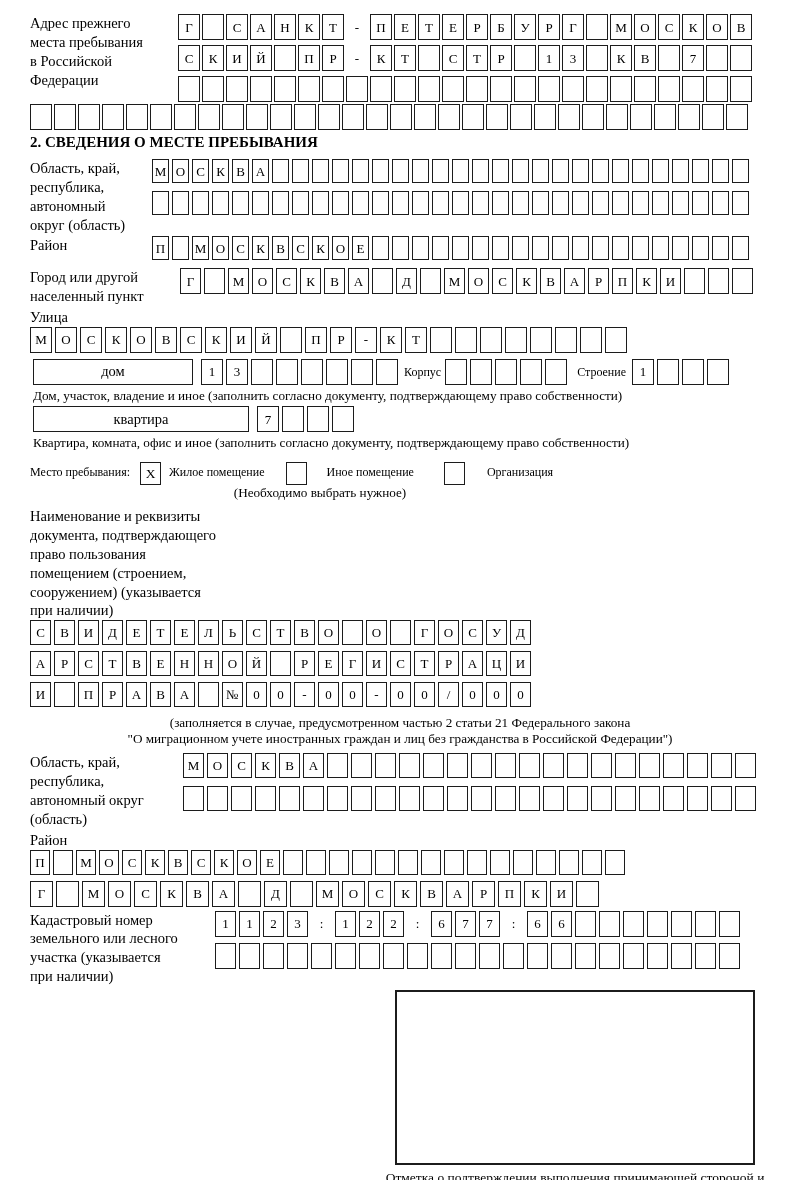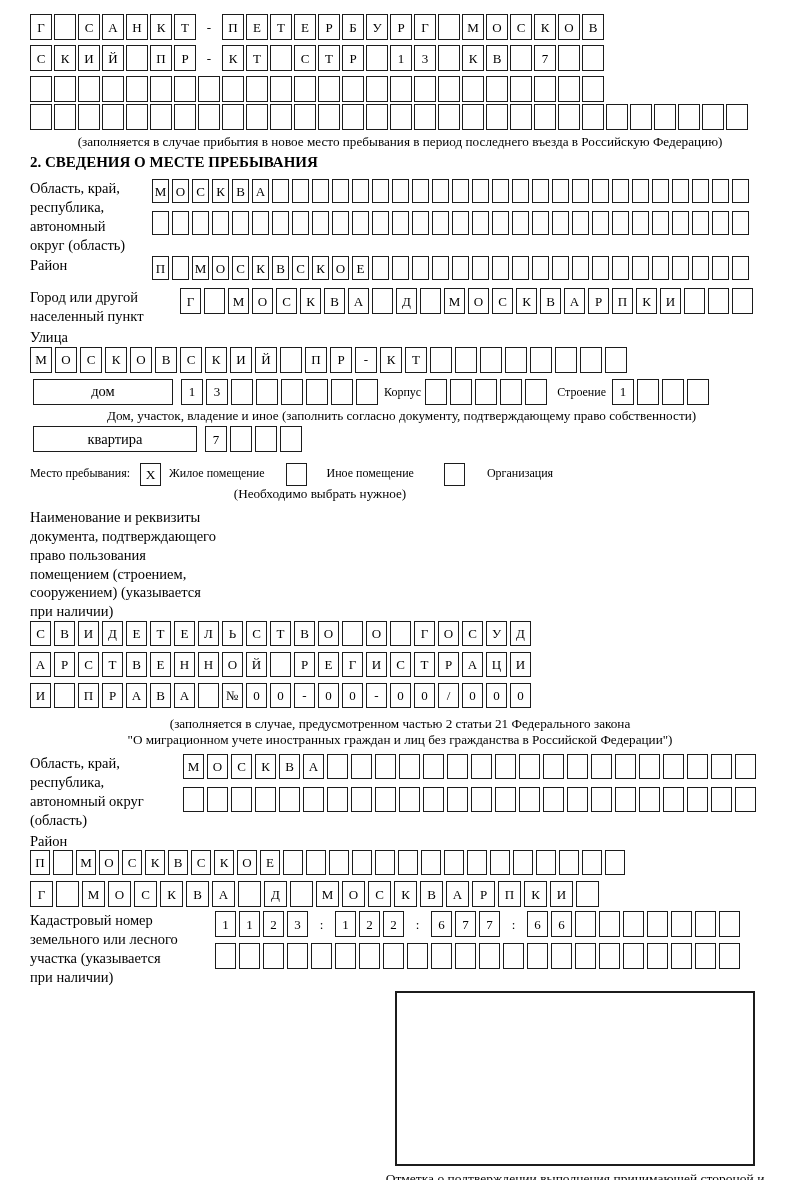--- a/index.html
+++ b/index.html
@@ -41,20 +41,24 @@
   .stamp-cap{font-size:13.5px;line-height:1.35;margin-top:4px;}
   .mb2{margin-bottom:2px;} .mb4{margin-bottom:4px;} .mb6{margin-bottom:6px;flex-direction:column;} .mb8{margin-bottom:8px;}
 </style>
 </head>
 <body>
 
 <div class="page">
 
 
   <div class="frow mb2">
+    <div class="flabel w148">Адрес прежнего
+места пребывания
+в Российской
+Федерации</div>
     <div class="vcol g5">
       <div class="cells ca">
           <span class="cell">Г</span>
           <span class="cell"></span>
           <span class="cell">С</span>
           <span class="cell">А</span>
           <span class="cell">Н</span>
           <span class="cell">К</span>
           <span class="cell">Т</span>
           <span class="cell nobox">-</span>
@@ -154,21 +158,20 @@
       <span class="cell"></span>
       <span class="cell"></span>
       <span class="cell"></span>
       <span class="cell"></span>
       <span class="cell"></span>
       <span class="cell"></span>
       <span class="cell"></span>
       <span class="cell"></span>
       <span class="cell"></span>
     </div>
-  <div class="note mb4">(заполняется в случае прибытия в новое место пребывания в период последнего въезда в Российскую Федерацию)</div>
 
   <div class="sec-title mb8">2. СВЕДЕНИЯ О МЕСТЕ ПРЕБЫВАНИЯ</div>
 
   <div class="frow mb2">
     <div class="flabel w122">Область, край,
 республика,
 автономный
 округ (область)</div>
     <div class="vcol g8">
       <div class="cells cb">
@@ -329,21 +332,21 @@
         <span class="cell"></span>
         <span class="cell"></span>
         <span class="cell"></span>
         <span class="cell"></span>
         <span class="cell"></span>
         <span class="cell"></span>
       </div>
   </div>
 
   <div class="frow mb2" style="align-items:center;">
-    <div class="namebox" style="width:140px;margin-left:3px;">дом</div>
+    <div class="namebox" style="width:160px;margin-left:3px;">дом</div>
     <div class="cells cc" style="margin-left:8px;">
         <span class="cell">1</span>
         <span class="cell">3</span>
         <span class="cell"></span>
         <span class="cell"></span>
         <span class="cell"></span>
         <span class="cell"></span>
         <span class="cell"></span>
         <span class="cell"></span>
       </div>
@@ -356,31 +359,32 @@
         <span class="cell"></span>
       </div>
     <div class="inline-lbl" style="margin-left:10px;">Строение</div>
     <div class="cells cc" style="margin-left:6px;">
         <span class="cell">1</span>
         <span class="cell"></span>
         <span class="cell"></span>
         <span class="cell"></span>
       </div>
   </div>
-  <div class="flabel mb2" style="font-size:13.2px;margin-left:3px;text-align:center;">Дом, участок, владение и иное (заполнить согласно документу, подтверждающему право собственности)</div>
+  <div class="flabel mb2" style="font-size:13.2px;margin-left:3px;">Дом, участок, владение и иное (заполнить согласно документу, подтверждающему право собственности)</div>
 
   <div class="frow mb2" style="align-items:center;">
-    <div class="namebox" style="width:164px;margin-left:3px;">квартира</div>
+    <div class="namebox" style="width:216px;margin-left:3px;">квартира</div>
     <div class="cells cc" style="margin-left:8px;">
         <span class="cell">7</span>
         <span class="cell"></span>
         <span class="cell"></span>
         <span class="cell"></span>
       </div>
   </div>
+  <div class="flabel" style="font-size:13.2px;margin-left:3px;">Квартира, комната, офис и иное (заполнить согласно документу, подтверждающему право собственности)</div>
 
   <div class="mesto-row">
     <span class="inline-lbl">Место пребывания:</span>
     <span class="chk" style="margin-left:10px;">X</span>
     <span class="inline-lbl" style="margin-left:8px;">Жилое помещение</span>
     <span class="chk" style="margin-left:22px;"></span>
     <span class="inline-lbl" style="margin-left:19px;">Иное помещение</span>
     <span class="chk" style="margin-left:30px;"></span>
     <span class="inline-lbl" style="margin-left:22px;">Организация</span>
   </div>

